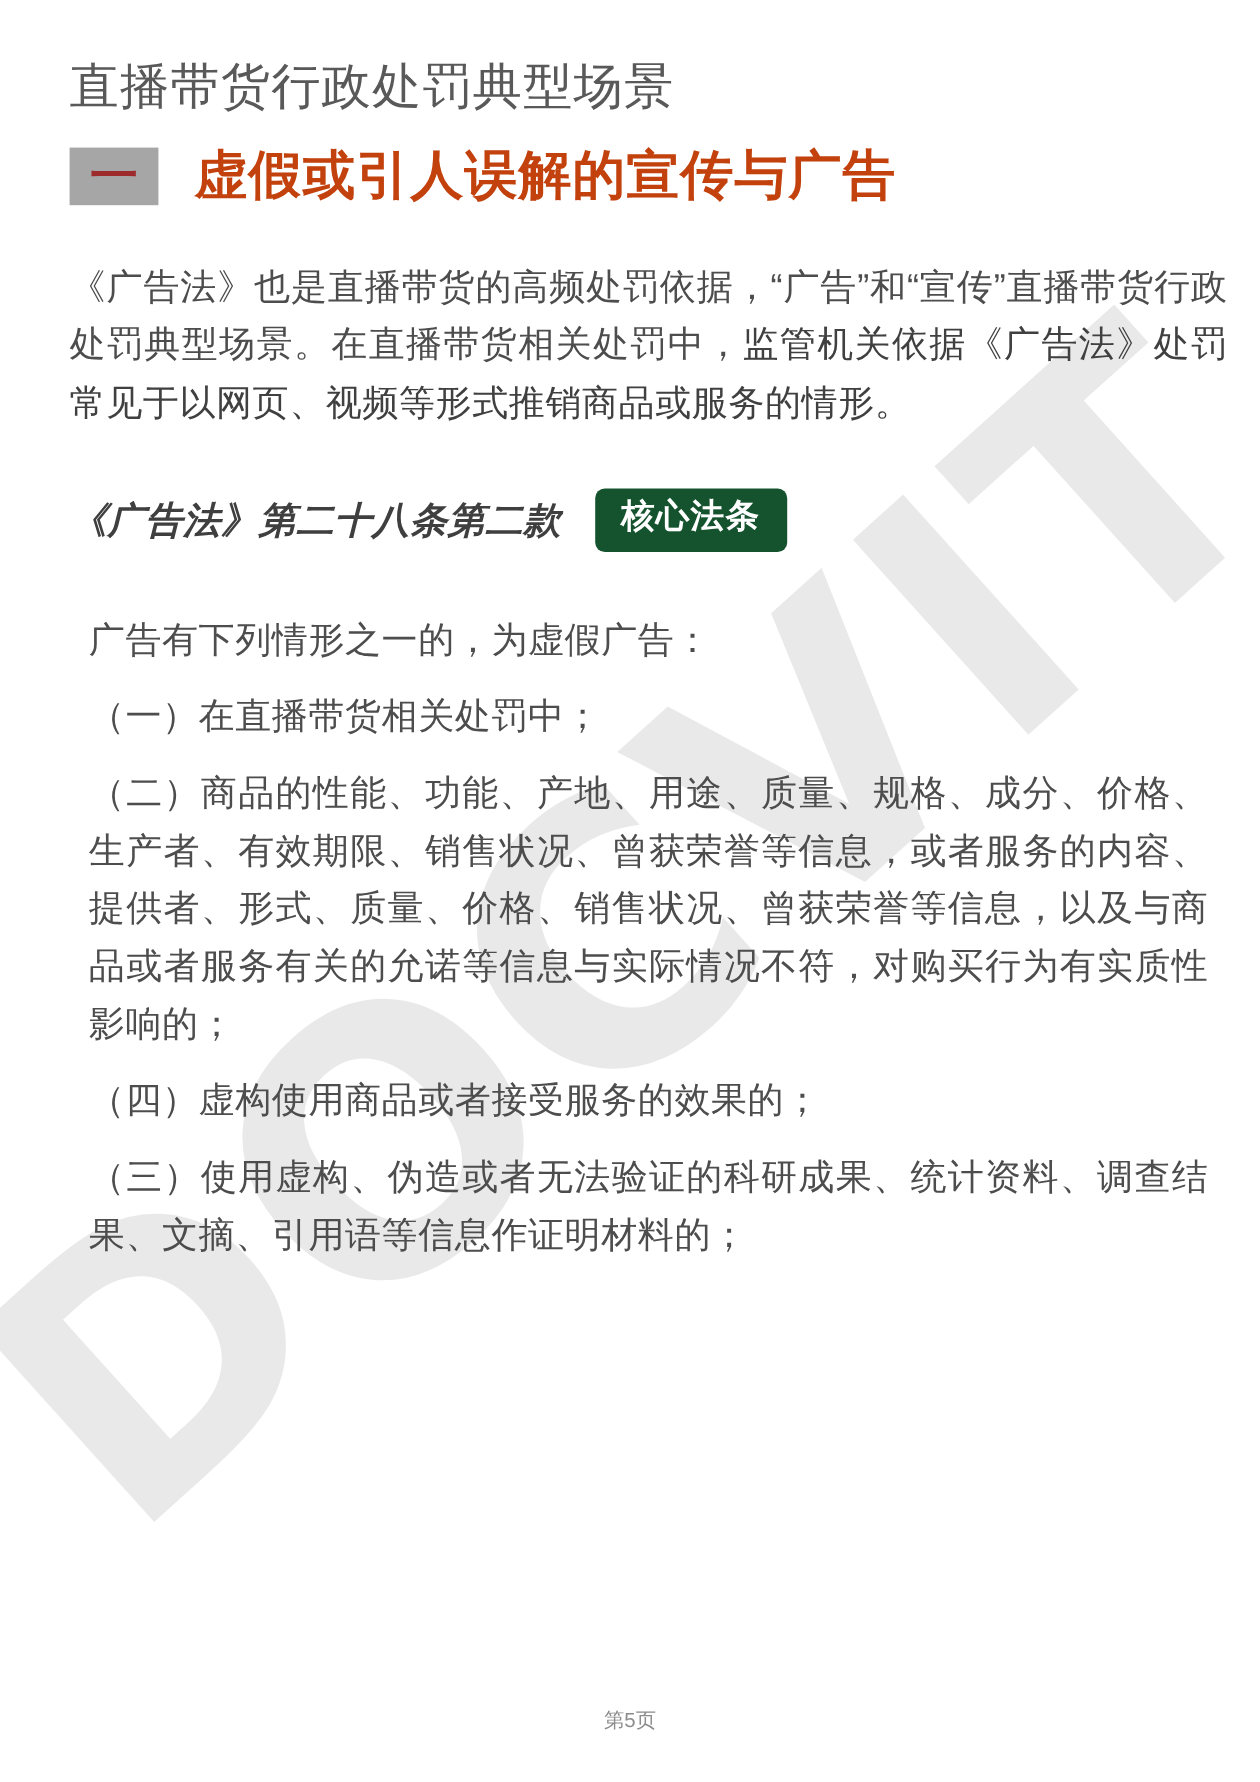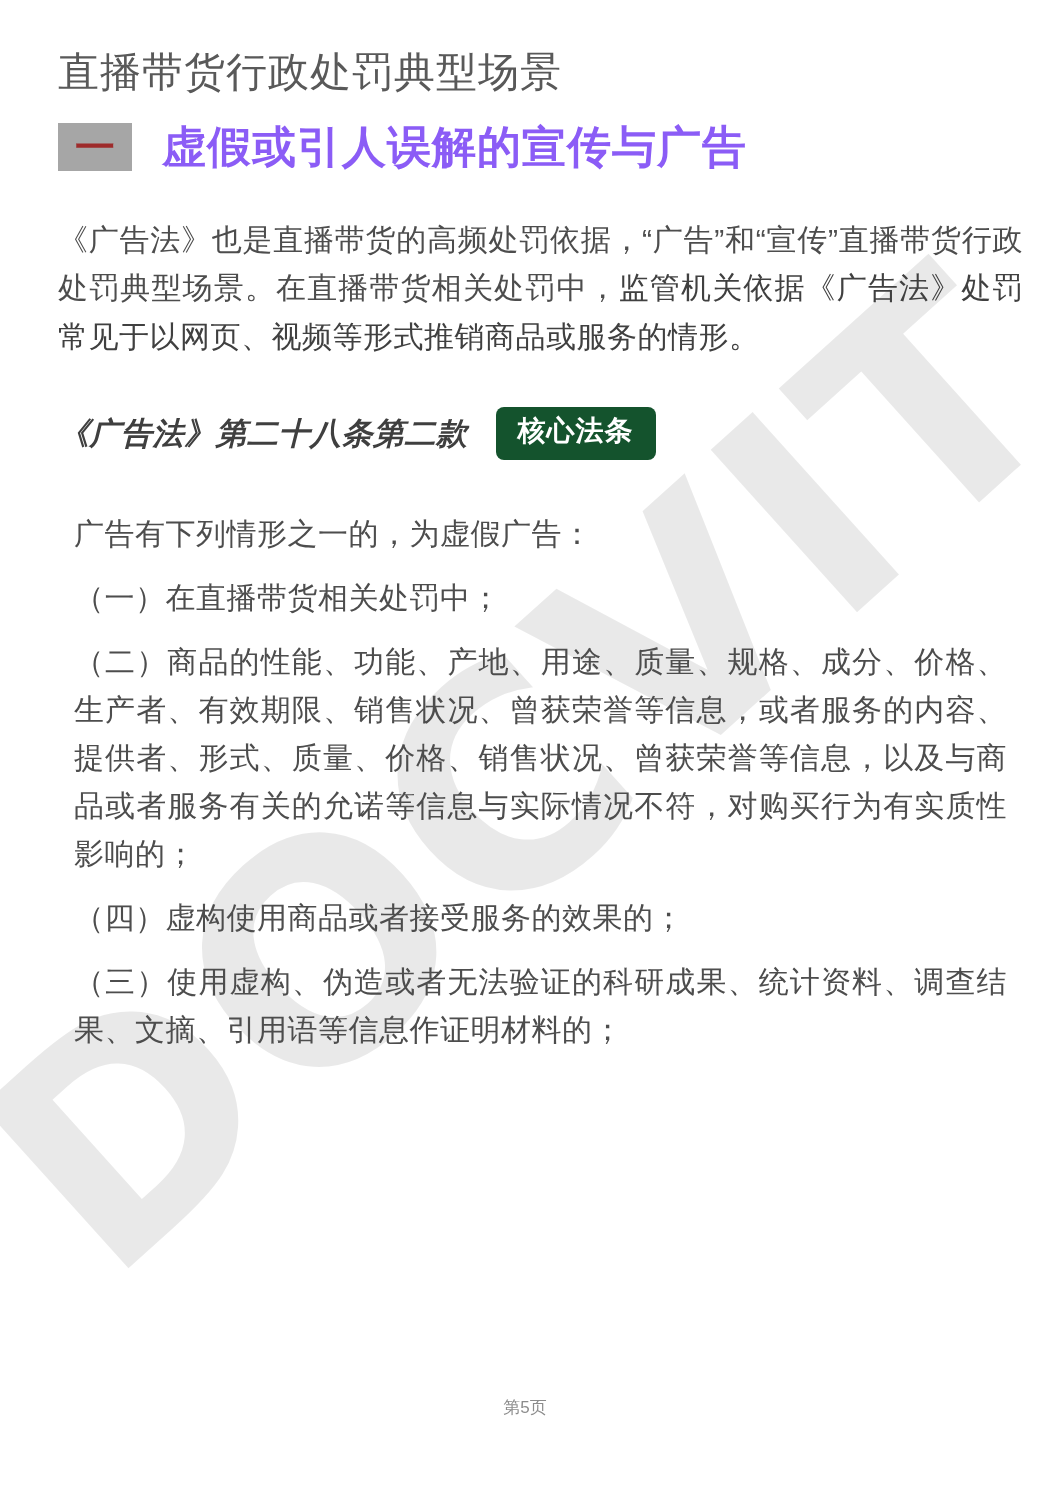--- a/index.html
+++ b/index.html
@@ -69,21 +69,21 @@
     margin-right: 30px;
     flex: none;
   }
   .sec-num {
     color: #9e2b2b;
     font-size: 40px;
     font-weight: bold;
     line-height: 1;
   }
   .sec-title {
-    color: #8b5cf6;
+    color: #c2410c;
     font-size: 44px;
     font-weight: bold;
     letter-spacing: 1px;
     line-height: 1.1;
   }
   .para {
     font-size: 30px;
     color: #4d4d4d;
     line-height: 1.62;
     text-align: justify;
@@ -126,21 +126,21 @@
     letter-spacing: 0.5px;
     margin: 0;
   }
   .clause p {
     margin: 16px;
   }
   .footer {
     position: absolute;
     left: 0;
     right: 0;
-    bottom: 66px;
+    bottom: 40px;
     text-align: center;
     font-size: 17px;
     color: #8c8c8c;
     z-index: 10;
   }
 </style>
 </head>
 <body>
 
 <div class="page">

